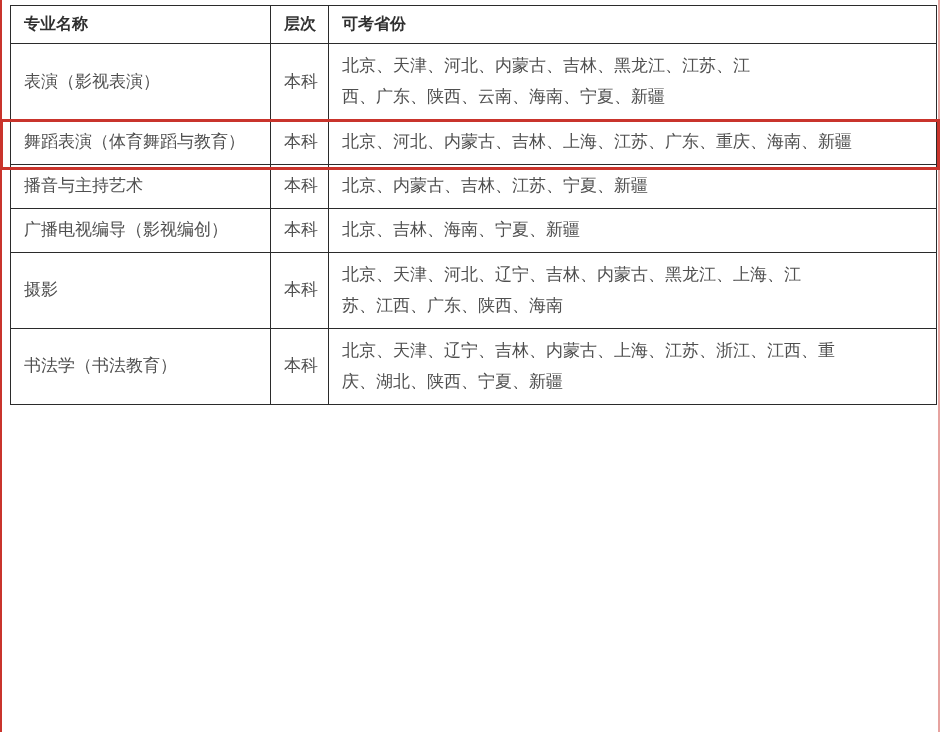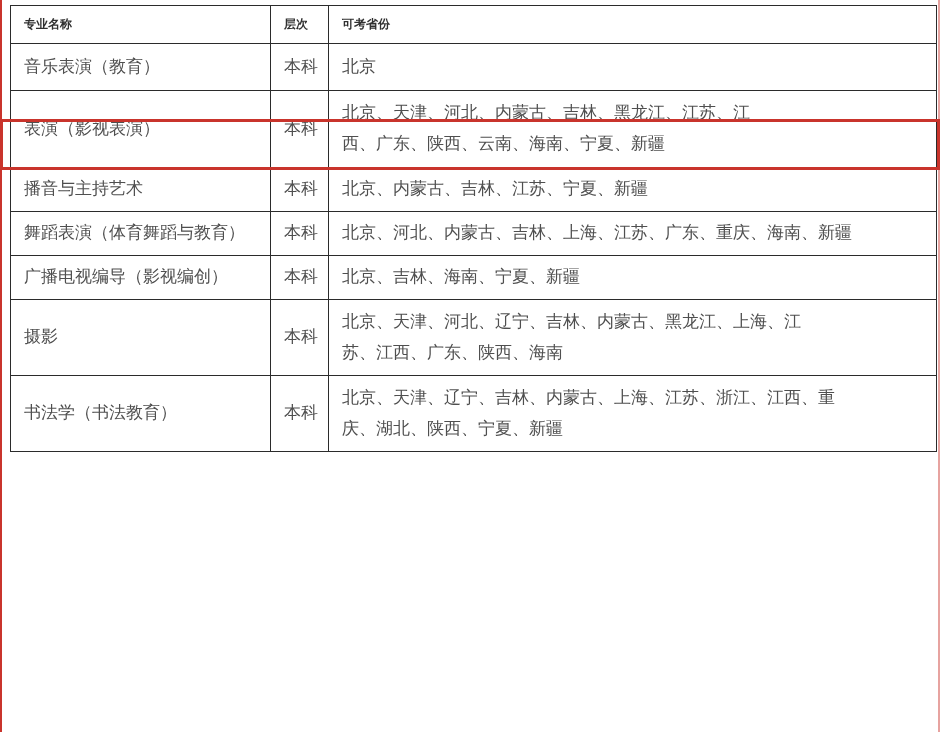--- a/index.html
+++ b/index.html
@@ -34,21 +34,21 @@
   table.majors col.c-level { width: 58px; }
   table.majors th, table.majors td {
     border: 1px solid #2b2b2b;
     padding: 2px 10px 2px 13px;
     vertical-align: middle;
     text-align: left;
     box-sizing: border-box;
     overflow: hidden;
   }
   table.majors th {
-    font-size: 12px;
+    font-size: 16px;
     font-weight: bold;
     color: #303030;
     height: 38px;
   }
   table.majors td {
     font-size: 17px;
     color: #4f4f4f;
     line-height: 1.8;
   }
   td.prov { white-space: pre-line; }
@@ -81,40 +81,35 @@
         <col class="c-prov">
     </colgroup>
     <thead>
       <tr>
         <th>专业名称</th>
         <th>层次</th>
         <th>可考省份</th>
       </tr>
     </thead>
     <tbody>
-      <tr class="row-hl">
-        <td>音乐表演（教育）</td>
-        <td>本科</td>
-        <td class="prov">北京</td>
-      </tr>
       <tr class="row-tall">
         <td>表演（影视表演）</td>
         <td>本科</td>
         <td class="prov">北京、天津、河北、内蒙古、吉林、黑龙江、江苏、江
 西、广东、陕西、云南、海南、宁夏、新疆</td>
       </tr>
       <tr class="row-short">
+        <td>舞蹈表演（体育舞蹈与教育）</td>
+        <td>本科</td>
+        <td class="prov">北京、河北、内蒙古、吉林、上海、江苏、广东、重庆、海南、新疆</td>
+      </tr>
+      <tr class="row-short">
         <td>播音与主持艺术</td>
         <td>本科</td>
         <td class="prov">北京、内蒙古、吉林、江苏、宁夏、新疆</td>
-      </tr>
-      <tr class="row-short">
-        <td>舞蹈表演（体育舞蹈与教育）</td>
-        <td>本科</td>
-        <td class="prov">北京、河北、内蒙古、吉林、上海、江苏、广东、重庆、海南、新疆</td>
       </tr>
       <tr class="row-short">
         <td>广播电视编导（影视编创）</td>
         <td>本科</td>
         <td class="prov">北京、吉林、海南、宁夏、新疆</td>
       </tr>
       <tr class="row-mid">
         <td>摄影</td>
         <td>本科</td>
         <td class="prov">北京、天津、河北、辽宁、吉林、内蒙古、黑龙江、上海、江

